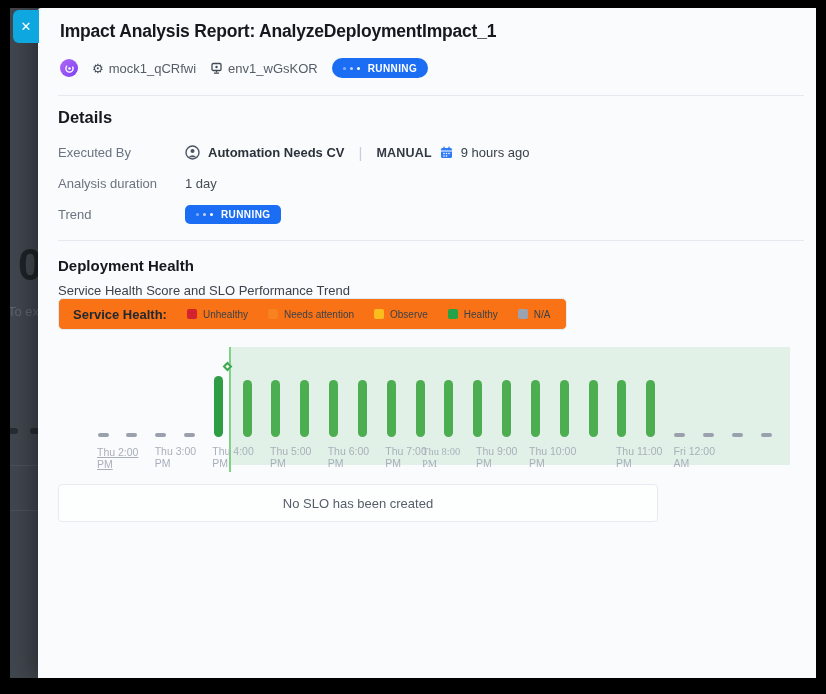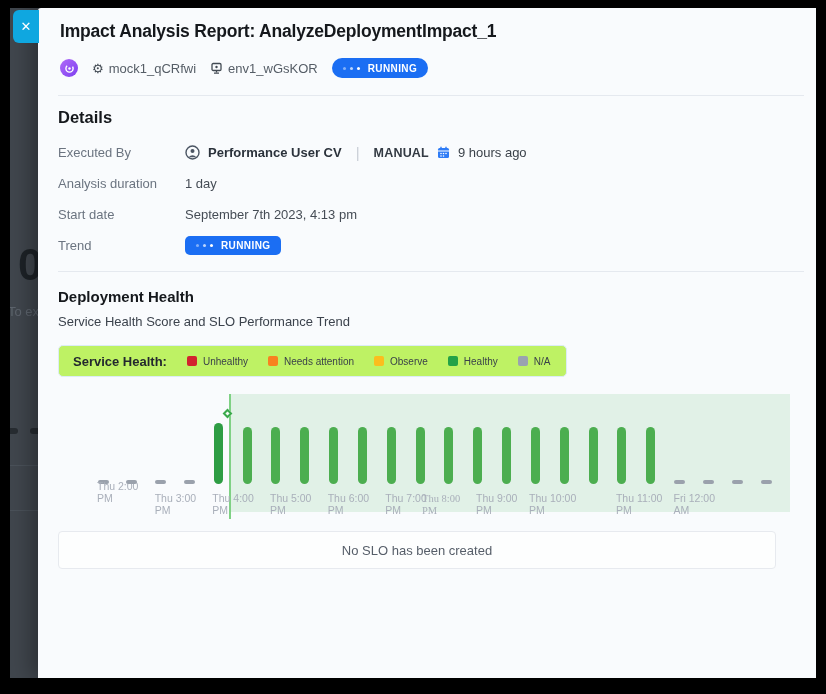--- a/index.html
+++ b/index.html
@@ -82,43 +82,43 @@
   .d-value .strong { font-weight:700; color:#2b323b; }
   .v-div { color:#c9ced6; font-size:15px; margin:0 6px; font-weight:300; }
   .manual { font-weight:600; color:#333a43; letter-spacing:.2px; font-size:12.5px; }
   .time-ago { color:#3a4149; }
 
   
   .health { padding:0 20px; }
   .health-h { margin-top:16px; font-size:15px; font-weight:700; color:#15181c; }
   .health-sub { margin-top:9px; font-size:13px; color:#3c434d; }
   .legend {
-    margin-top:16px; display:inline-flex; align-items:center; gap:20px;
-    background:#bef264; border:1px solid #dcecf5; border-radius:5px;
+    display:inline-flex; align-items:center; gap:20px;
+    background:#f97316; border:1px solid #dcecf5; border-radius:5px;
     padding:7px 16px 7px 14px; height:32px;
   }
   .legend-title { font-size:13px; font-weight:700; color:#23282e; }
   .legend-item { display:flex; align-items:center; gap:6px; }
   .legend-swatch { width:10px; height:10px; border-radius:2px; flex:0 0 auto; }
   .legend-label { font-size:10px; color:#3a4149; }
 
   .chart { position:relative; margin-top:12px; width:754px; height:132px; }
   .shade { position:absolute; z-index:0; }
   .bar { position:absolute; z-index:2; border-radius:5px; cursor:pointer; }
   .na-dash { position:absolute; z-index:2; border-radius:2px; cursor:pointer; }
   .tick { position:absolute; z-index:2; font-size:10.5px; line-height:11.5px; color:#a9afba; white-space:nowrap; }
   .marker-line { position:absolute; z-index:1; width:2px; }
   .marker-diamond {
     position:absolute; z-index:3; width:7px; height:7px;
     background:#f4fbf5; border:2px solid #3aa94c; transform:rotate(45deg);
     cursor:pointer;
   }
 
   .slo-box {
-    margin-top:10px; width:718px; height:38px;
+    margin-top:10px; width:600px; height:38px;
     background:#fdfefe; border:1px solid #e7eaef; border-radius:4px;
     display:flex; align-items:center; justify-content:center;
   }
   .slo-text { font-size:13px; color:#565e69; }
 
   .icon-svg { display:block; flex:0 0 auto; }
 </style>
 </head>
 <body>
 
@@ -173,21 +173,21 @@
         <div class="d-row">
           <span class="d-label">Executed By</span>
           <span class="d-value">
             <span>
               <svg class="icon-svg" width="15" height="15" viewBox="0 0 15 15">
                 <circle cx="7.5" cy="7.5" r="6.5" fill="none" stroke="#4b5563" stroke-width="1.4"></circle>
                 <circle cx="7.5" cy="6" r="2" fill="#4b5563"></circle>
                 <path d="M3.5 12.2 Q7.5 8.2 11.5 12.2" fill="#4b5563"></path>
               </svg>
             </span>
-            <span class="strong">Performance User CV</span>
+            <span class="strong">Automation Needs CV</span>
             <span class="v-div">|</span>
             <span class="manual">MANUAL</span>
             <span>
               <svg class="icon-svg" width="13" height="13" viewBox="0 0 13 13">
                 <rect x="1" y="2" width="11" height="10" rx="1.5" fill="#2f7cf6"></rect>
                 <line x1="1" y1="5" x2="12" y2="5" stroke="#fff" stroke-width="1"></line>
                 <line x1="4" y1="0.8" x2="4" y2="3" stroke="#2f7cf6" stroke-width="1.4"></line>
                 <line x1="9" y1="0.8" x2="9" y2="3" stroke="#2f7cf6" stroke-width="1.4"></line>
                 <circle cx="4" cy="7.5" r=".8" fill="#fff"></circle>
                   <circle cx="6.5" cy="7.5" r=".8" fill="#fff"></circle>
@@ -198,24 +198,20 @@
             </span>
             <span class="time-ago">9 hours ago</span>
           </span>
         </div>
 
         <div class="d-row">
           <span class="d-label">Analysis duration</span>
           <span class="d-value">1 day</span>
         </div>
 
-        <div class="d-row">
-          <span class="d-label">Start date</span>
-          <span class="d-value">September 7th 2023, 4:13 pm</span>
-        </div>
 
 
         <div class="d-row">
           <span class="d-label">Trend</span>
           <span class="badge square">
             <span class="dot f1"></span>
             <span class="dot f2"></span>
             <span class="dot f3"></span>
             <span>RUNNING</span>
           </span>
@@ -251,21 +247,21 @@
             <span class="legend-item">
               <span class="legend-swatch" style="background: rgb(154, 163, 175);"></span>
               <span class="legend-label">N/A</span>
             </span>
           </div>
       </div>
 
       <div class="chart">
           <div class="shade" style="left: 171.852px; top: 5px; width: 560.148px; height: 118px; background: rgba(88, 187, 98, 0.14);"></div>
           <div class="na-dash" title="Thu 2:00 PM" style="left: 39.5px; top: 91px; width: 11px; height: 4px; background: rgb(154, 161, 172);"></div>
-          <div class="tick" style="left: 39px; top: 92px;">Thu 2:00<div>PM</div></div>
+          <div class="tick" style="left: 39px; top: 105px; text-decoration: underline;">Thu 2:00<div>PM</div></div>
           <div class="na-dash" title="Thu 2:30 PM" style="left: 68.33px; top: 91px; width: 11px; height: 4px; background: rgb(154, 161, 172);"></div>
           <div class="na-dash" title="Thu 3:00 PM" style="left: 97.16px; top: 91px; width: 11px; height: 4px; background: rgb(154, 161, 172);"></div>
           <div class="tick" style="left: 96.66px; top: 104px;">Thu 3:00<div>PM</div></div>
           <div class="na-dash" title="Thu 3:30 PM" style="left: 125.99px; top: 91px; width: 11px; height: 4px; background: rgb(154, 161, 172);"></div>
           <div class="bar" title="Thu 4:00 PM" style="left: 155.82px; top: 34px; width: 9px; height: 61px; background: rgb(46, 157, 68);"></div>
           <div class="tick" style="left: 154.32px; top: 104px;">Thu 4:00<div>PM</div></div>
           <div class="bar" title="Thu 4:30 PM" style="left: 184.65px; top: 38px; width: 9px; height: 57px; background: rgb(76, 174, 80);"></div>
           <div class="bar" title="Thu 5:00 PM" style="left: 213.48px; top: 38px; width: 9px; height: 57px; background: rgb(76, 174, 80);"></div>
           <div class="tick" style="left: 211.98px; top: 104px;">Thu 5:00<div>PM</div></div>
           <div class="bar" title="Thu 5:30 PM" style="left: 242.31px; top: 38px; width: 9px; height: 57px; background: rgb(76, 174, 80);"></div>

